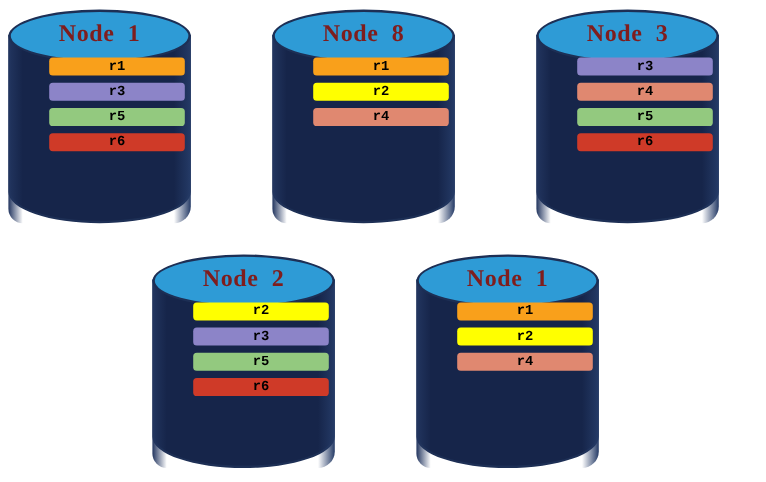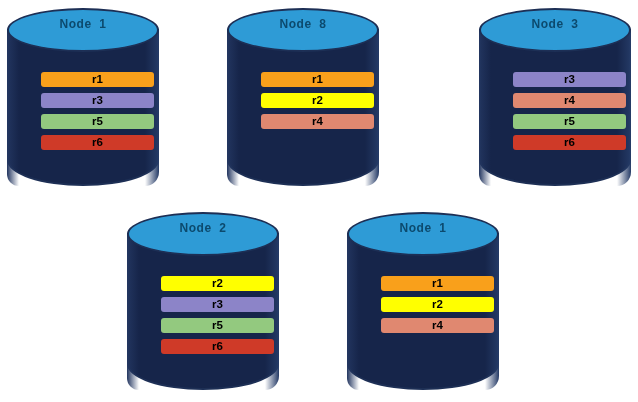--- a/index.html
+++ b/index.html
@@ -71,51 +71,53 @@
     border: 2px solid #1d2f55;
     box-sizing: border-box;
     border-radius: 50%;
   }
   .node-title {
     position: absolute;
     left: 0;
     top: 9px;
     width: 152px;
     text-align: center;
-    color: #0c4a6e;
-    font-size: 12px;
+    color: #7f1d1d;
+    font-size: 20px;
     font-weight: bold;
     letter-spacing: 0.5px;
     z-index: 5;
     white-space: pre;
+    font-family: Liberation Serif, serif;
   }
 
   .bars {
     position: absolute;
     left: 34px;
-    top: 64px;
+    top: 40px;
     width: 113px;
     z-index: 4;
+    font-family: Liberation Mono, monospace;
   }
   .bar {
     position: relative;
     height: 15px;
     margin-bottom: 6px;
     border-radius: 3px;
     text-align: center;
     line-height: 15px;
     font-size: 11.5px;
     font-weight: bold;
     color: #000000;
   }
 
   
   #node-1 { left: 7px;   top: 8px; }
   #node-2 { left: 227px; top: 8px; }
-  #node-3 { left: 447px; top: 8px; margin-left: 32px; }
+  #node-3 { left: 447px; top: 8px; }
   #node-4 { left: 127px; top: 212px; }
   #node-5 { left: 347px; top: 212px; }
 </style>
 </head>
 <body>
 
 <div id="diagram">
 
   <div class="node" id="node-1">
     <div class="cyl-body"></div>

